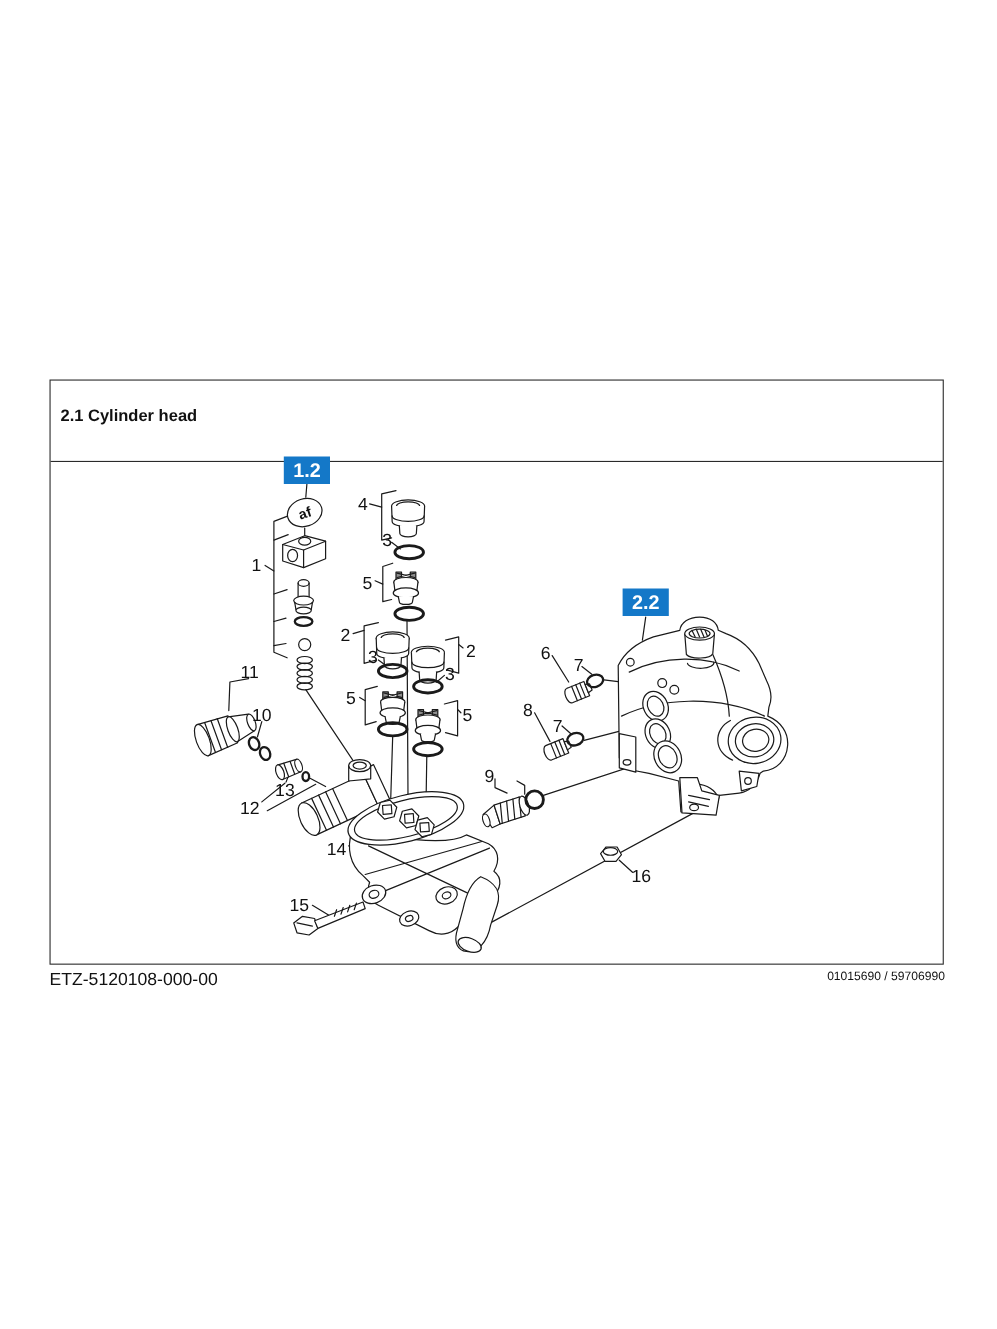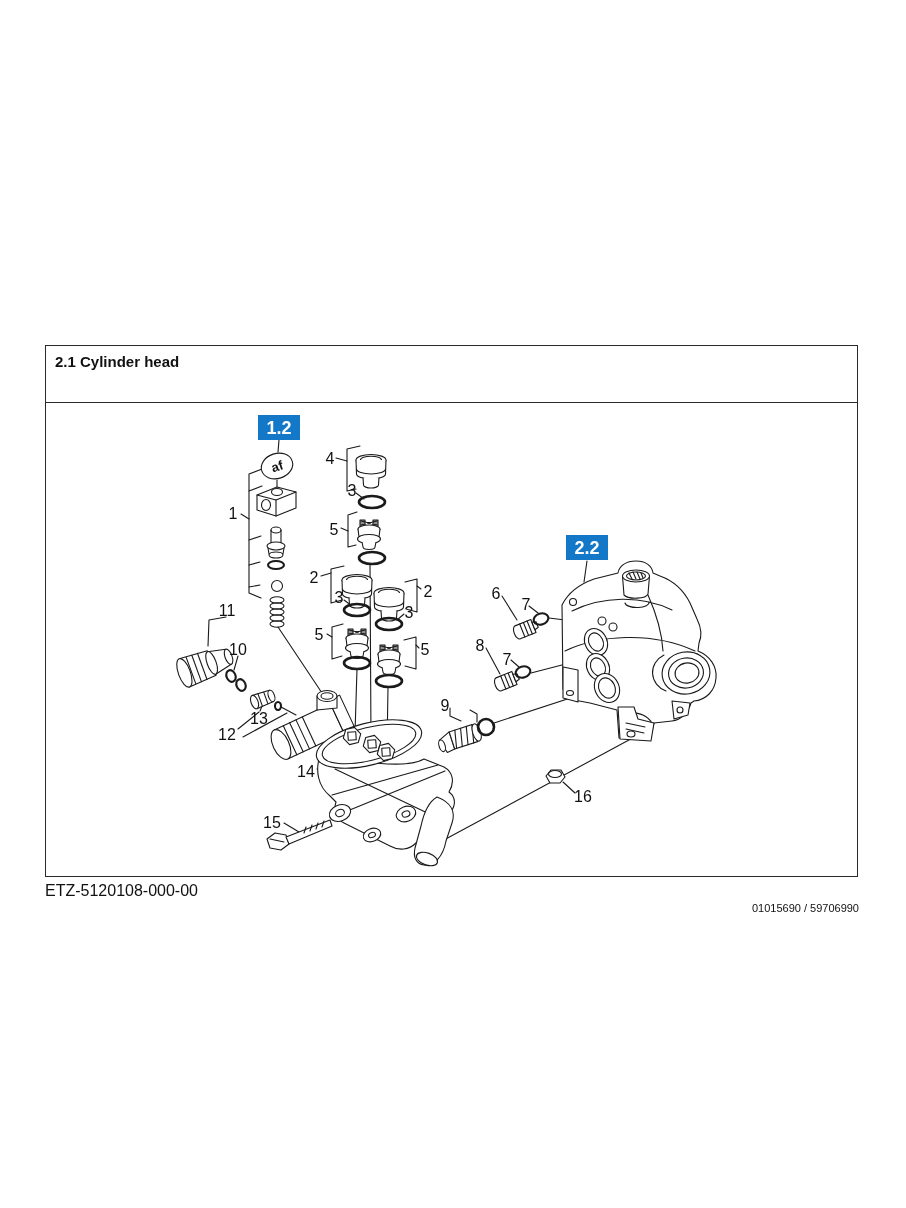--- a/index.html
+++ b/index.html
@@ -1,26 +1,26 @@
 <!DOCTYPE html>
 <html style="--accent: #1478C8; --accent-text: #FFFFFF;"><head>
 <meta charset="utf-8">
 <style>
   html,body{margin:0;padding:0;background:#fff;}
   .page{position:relative;width:906px;height:1208px;background:#fff;overflow:hidden;
         font-family:"Liberation Sans","DejaVu Sans",sans-serif;color:#111;}
   .content-box{position:absolute;left:45px;top:345px;width:813px;height:532px;
                border:1px solid #2a2a2a;background:#fff;box-sizing:border-box;}
-  .section-header{position:absolute;left:0;top:0;width:100%;height:57px;
+  .section-header{position:absolute;left:0;top:17px;width:100%;height:57px;
                   border-bottom:1px solid #2a2a2a;box-sizing:border-box;}
   .section-title{position:absolute;left:9px;top:7px;font-size:15px;font-weight:bold;letter-spacing:0;}
   .diagram-area{position:absolute;left:0;top:57px;width:811px;height:473px;}
   .diagram-svg{position:absolute;left:0;top:0;}
   .footer-left{position:absolute;left:45px;top:882px;font-size:16px;}
-  .footer-right{position:absolute;right:47px;top:882px;font-size:11px;margin-top:20px;}
+  .footer-right{position:absolute;right:47px;top:882px;font-size:11px;}
   svg .ln{stroke:#1a1a1a;stroke-width:1.1;fill:none;stroke-linecap:round;stroke-linejoin:round;}
   svg .fw{stroke:#1a1a1a;stroke-width:1.1;fill:#fff;stroke-linejoin:round;}
   svg .fg{stroke:#1a1a1a;stroke-width:1.1;fill:#8f8f8f;stroke-linejoin:round;}
   svg .or{stroke:#1a1a1a;stroke-width:2.6;fill:none;}
   svg .or2{stroke:#1a1a1a;stroke-width:2.1;fill:none;}
   svg .callout{font-family:"Liberation Sans","DejaVu Sans",sans-serif;font-size:16px;fill:#111;}
   svg .ref-box{fill:var(--accent,#1478C8);}
   svg .ref-text{font-family:"Liberation Sans","DejaVu Sans",sans-serif;font-size:18px;font-weight:bold;
                 fill:var(--accent-text,#fff);}
   svg .af-text{font-family:"Liberation Sans","DejaVu Sans",sans-serif;font-size:13px;font-weight:bold;fill:#111;}

